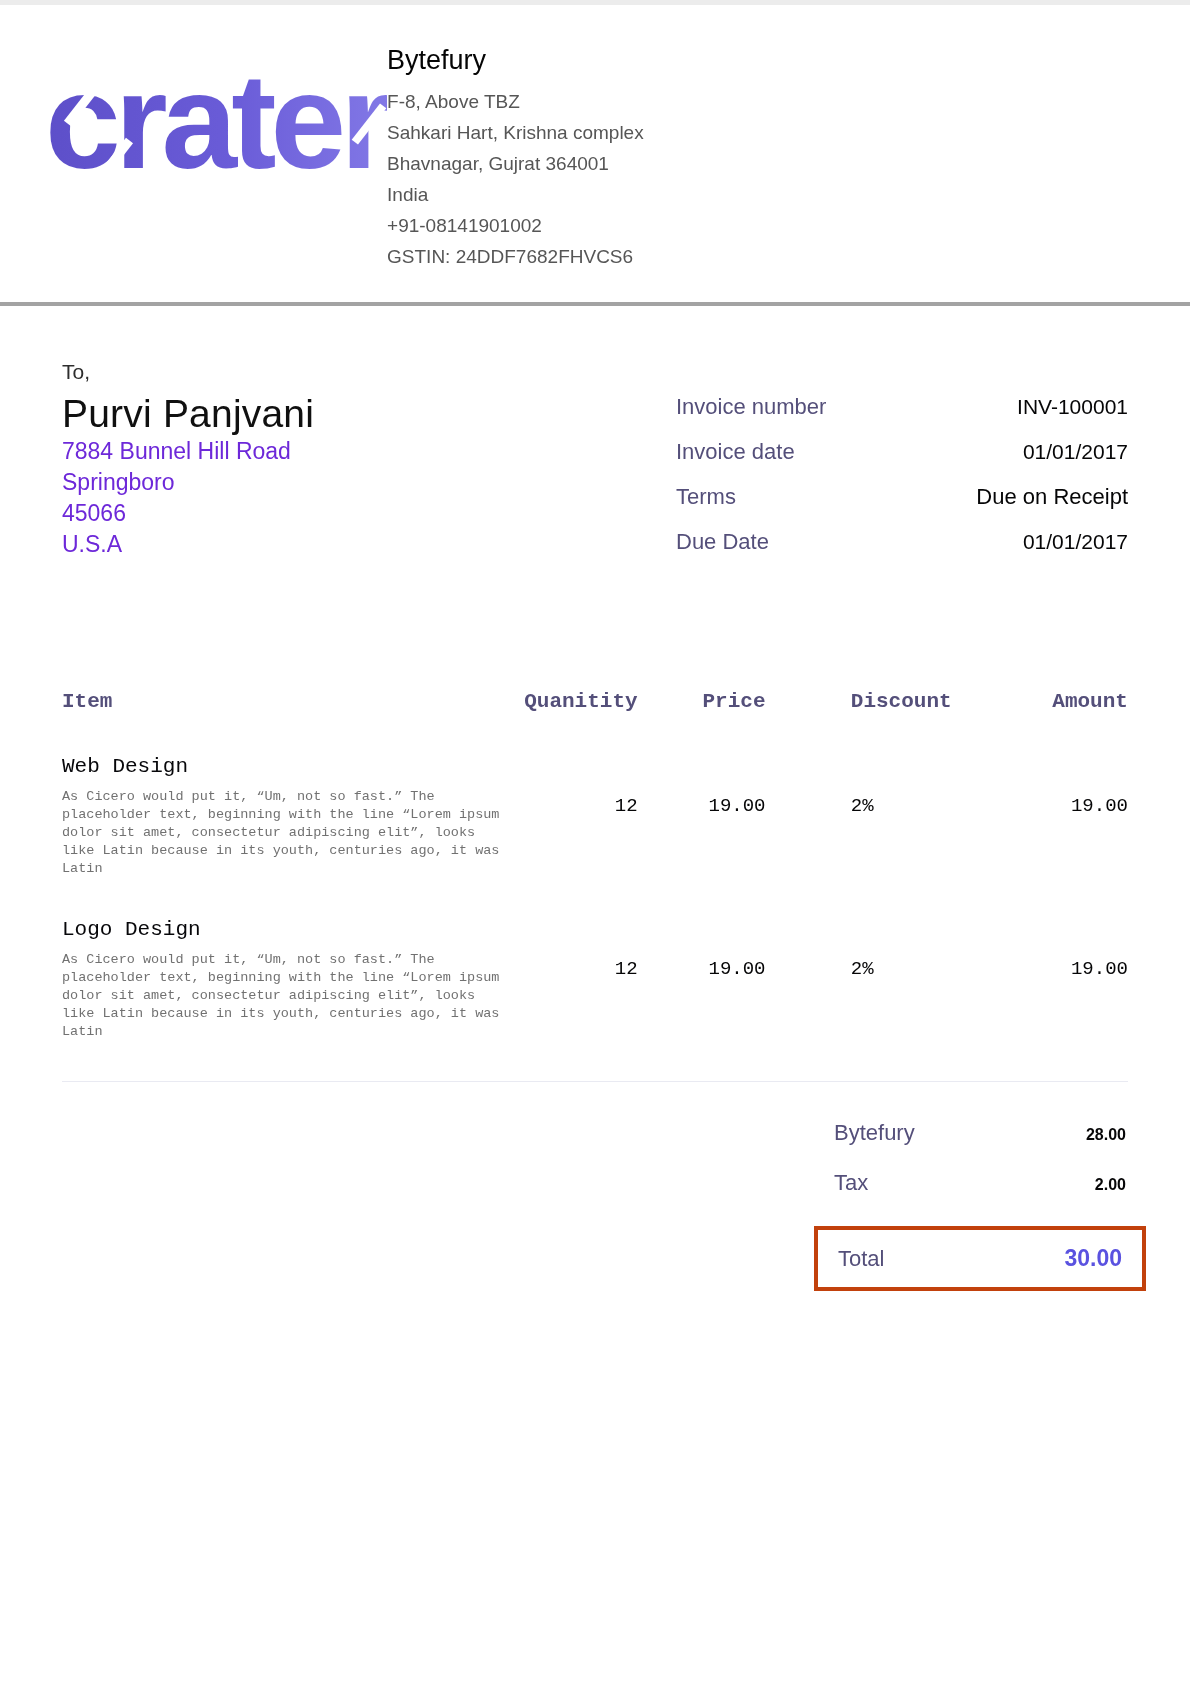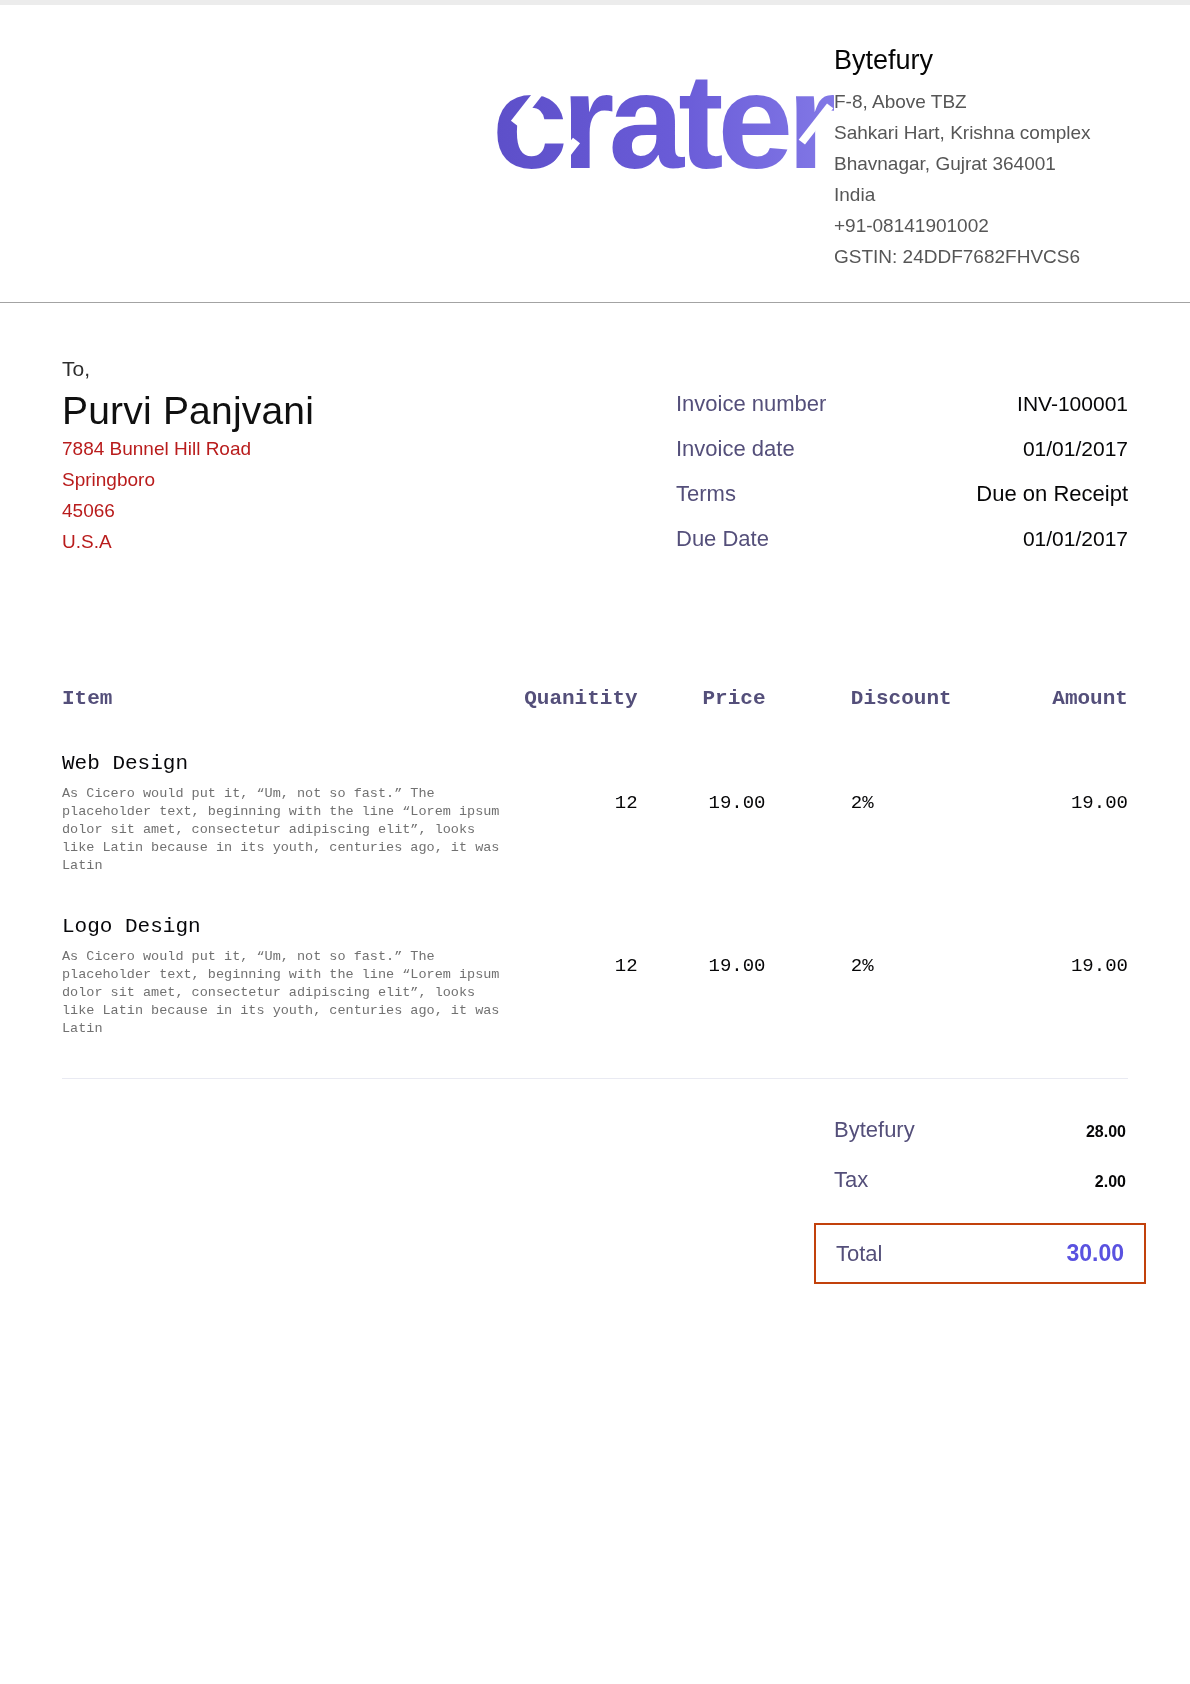--- a/index.html
+++ b/index.html
@@ -6,23 +6,23 @@
   html,body { background:#ffffff; }
   body {
     width:1190px; min-height:1684px; margin:0 auto;
     font-family:"Liberation Sans", sans-serif;
     color:#07070a; position:relative;
   }
   .top-strip { height:5px; width:100%; background:#ececec; }
 
   
   .header {
-    display:flex; justify-content:flex-end; align-items:flex-start;
+    display:flex; justify-content:flex-start; align-items:flex-start;
     padding:34px 56px 30px 45px;
-    border-bottom:1px solid #a3a3a3;
+    border-bottom:4px solid #a3a3a3;
     min-height:287px;
   }
   .logo-wrap { position:relative; margin-top:14px; }
   .logo-text {
     font-size:136px; font-weight:700; letter-spacing:-6px; line-height:1;
     background:linear-gradient(90deg,#5d4fc9 0%, #6a5cd8 55%, #8278e6 100%);
     -webkit-background-clip:text; background-clip:text;
     -webkit-text-fill-color:transparent; color:transparent;
     user-select:none;
   }
@@ -34,21 +34,21 @@
 
   .company { width:300px; padding-top:6px; }
   .company-name { font-size:27px; font-weight:400; color:#050505; margin-bottom:10px; }
   .company-address { font-size:19px; color:#565656; line-height:31px; }
 
   
   .info-section { display:flex; justify-content:space-between; padding:54px 62px 0 62px; }
   .bill-to { max-width:430px; }
   .to-label { font-size:21px; color:#2e2e2e; margin-bottom:8px; }
   .customer-name { font-size:39px; color:#101010; letter-spacing:0.2px; }
-  .customer-address { font-size:19px; color:#b91c1c; line-height:31px; }
+  .customer-address { font-size:23px; color:#6d28d9; line-height:31px; }
 
   .meta { width:452px; margin-top:32px; }
   .meta-row { display:flex; justify-content:space-between; align-items:baseline; margin-bottom:15px; }
   .meta-label { font-size:22px; color:#544f7a; line-height:30px; }
   .meta-value { font-size:21px; color:#060607; font-weight:500; }
   .meta-value.lg { font-size:22px; }
 
   
   .items { padding:0 62px; margin-top:118px; }
   .tgrid { display:grid; grid-template-columns:42% 12% 12% 8% 10% 16%; align-items:start;font-family:Liberation Mono, monospace; }
@@ -66,21 +66,21 @@
 
   
   .totals { display:flex; flex-direction:column; align-items:flex-end; padding-right:44px; margin-top:38px; }
   .totals-row {
     width:332px; display:flex; justify-content:space-between; align-items:baseline;
     padding:0 20px; margin-bottom:24px;
   }
   .totals-label { font-size:22px; color:#544f7a; }
   .totals-value { font-size:16px; font-weight:700; color:#070708; }
   .total-box {
-    width:332px; border:2px solid #c2410c; background:#ffffff;
+    width:332px; border:4px solid #c2410c; background:#ffffff;
     display:flex; justify-content:space-between; align-items:center;
     padding:15px 20px; margin-top:6px;
   }
   .total-box .totals-value { font-size:23px; color:#5a52e0; }
 </style>
 </head>
 <body>
 
 <div class="top-strip"></div>
 

